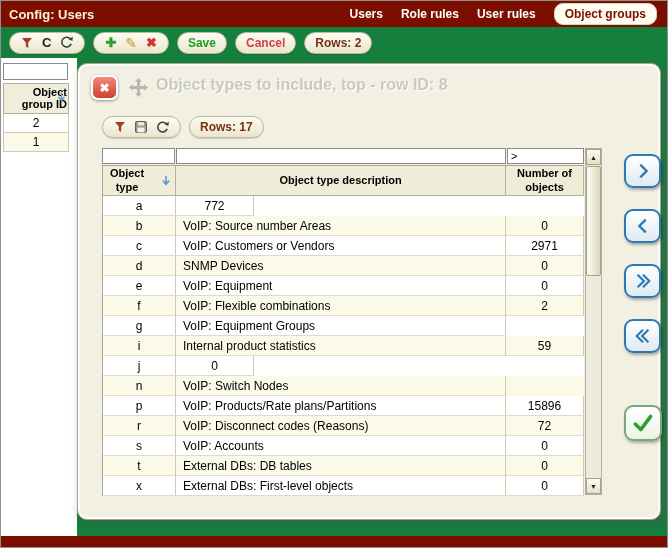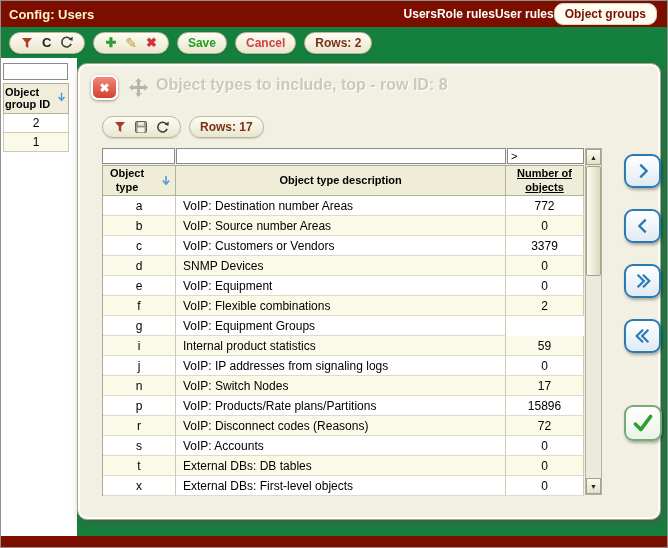--- a/index.html
+++ b/index.html
@@ -4,21 +4,21 @@
 <style>
   * { box-sizing: border-box; margin: 0; padding: 0; }
   html,body { background:#e9e9e9; }
   body { font-family:"Liberation Sans", sans-serif; }
 
   .app { position:relative; width:668px; height:548px; background:#15803d; border:1px solid #8f8f8f; overflow:hidden; }
 
   
   .topbar { position:absolute; top:0; left:0; width:100%; height:26px; background:#7c0e00; display:flex; align-items:center; padding:0 10px 0 8px; }
   .app-title { color:#fff3cf; font-size:13px; font-weight:bold; }
-  .tabs { margin-left:auto; display:flex; align-items:center; }
+  .tabs { margin-left:auto; display:flex; align-items:center; gap:18px; }
   .tab { color:#ffffff; font-size:12px; font-weight:bold; white-space:nowrap; cursor:pointer; }
   .tab.active { background:#fffcf0; color:#7c0e00; padding:3px 10px; border-radius:9px; border:1px solid #d8d4bc; }
 
   
   .toolbar { position:absolute; top:26px; left:0; width:100%; height:31px; display:flex; align-items:center; gap:8px; padding:0 8px; }
   .pill { display:inline-flex; align-items:center; justify-content:center; gap:7px; height:22px; padding:0 10px;
           background:linear-gradient(#fdfcf4,#e9e6cf); border:1px solid #bdb998; border-radius:11px;
           font-family:inherit; font-size:12px; font-weight:bold; cursor:pointer; box-shadow:0 1px 1px rgba(0,0,0,.15); }
   span.pill { cursor:default; }
   .icon-btn { background:none; border:none; padding:0 1px; cursor:pointer; display:inline-flex; align-items:center; font-family:inherit; line-height:1; }
@@ -27,21 +27,21 @@
   .icon-btn.edit { color:#c29422; font-size:14px; }
   .icon-btn.del  { color:#d23333; font-size:13px; font-weight:bold; }
   .pill.save   { color:#1f9e1f; }
   .pill.cancel { color:#d04343; }
   .pill.rows   { color:#7b3016; }
   .ico { display:inline-flex; align-items:center; }
 
   
   .left-panel { position:absolute; left:0; top:57px; width:76px; height:480px; background:#ffffff; padding:3px 0 0 2px; }
   .mini-filter { width:65px; height:17px; border:1px solid #8a8a8a; background:#fff; margin-bottom:3px; font-size:11px; padding:0 2px; font-family:inherit; }
-  .mini-header { position:relative; width:66px; border:1px solid #b3b09a; background:#f0eedb; font-size:11px; font-weight:bold; text-align:left; padding:2px 1px; line-height:1.15; cursor:pointer; }
+  .mini-header { position:relative; width:66px; border:1px solid #b3b09a; background:#f0eedb; font-size:11px; font-weight:bold; text-align:right; padding:2px 1px; line-height:1.15; cursor:pointer; }
   .mini-header .sort-abs { position:absolute; right:1px; top:8px; }
   .mini-row { width:66px; height:19px; border:1px solid #ccc9b4; border-top:none; font-size:12px; display:flex; align-items:center; justify-content:center; background:#fff; cursor:pointer; }
   .mini-row.alt { background:#fbfae8; }
 
   
   .dialog { position:absolute; left:76px; top:62px; width:584px; height:457px; background:#f2f0e2;
             border:1px solid #a8a48c; border-radius:10px;
             box-shadow: inset 0 0 0 2px rgba(255,255,255,.85), 3px 4px 9px rgba(80,80,80,.5); }
   .close-btn { position:absolute; left:13px; top:11px; width:27px; height:25px; border-radius:7px; border:2px solid #ffffff;
                background:linear-gradient(#f2897a,#d2402d); color:#fff; font-size:12px; font-weight:bold;
@@ -53,21 +53,21 @@
   .filter-row { position:absolute; left:24px; top:84px; display:flex; gap:1px; }
   .filter-row input { height:16px; border:1px solid #8a8a8a; font-size:11px; padding:0 3px; background:#fff; font-family:inherit; }
   .f1 { width:73px; } .f2 { width:330px; } .f3 { width:77px; }
 
   .table { position:absolute; left:24px; top:101px; width:482px; border-left:1px solid #aaa793; border-top:1px solid #aaa793; background:#fff; }
   .thead { display:flex; }
   .th { background:#efecd8; border-right:1px solid #b5b29c; border-bottom:1px solid #b5b29c; font-size:11px; font-weight:bold;
         display:flex; align-items:center; justify-content:center; text-align:center; height:30px; line-height:1.2; cursor:pointer; }
   .th.c1 { width:73px; gap:12px;justify-content:center; } .th.c2 { width:330px; } .th.c3 { width:78px; }
   .th.c1 .th-label { width:42px; }
-  .th.c3 .th-label { width:62px;text-decoration:underline; }
+  .th.c3 .th-label { width:62px; }
   .trow { display:flex; height:20px; background:#fff; cursor:pointer; }
   .trow.alt { background:#fbfae8; }
   .td { border-right:1px solid #ccc9b4; border-bottom:1px solid #dedbc6; font-size:12px; display:flex; align-items:center; overflow:hidden; white-space:nowrap; }
   .td.c1 { width:73px; justify-content:center; }
   .td.c2 { width:330px; padding-left:7px; }
   .td.c3 { width:78px; justify-content:center; }
 
   
   .scrollbar { position:absolute; left:507px; top:84px; width:17px; height:347px; background:#eceadc; border:1px solid #b5b29c; }
   .sb-btn { position:absolute; left:0; width:15px; height:16px; background:linear-gradient(#fcfbf2,#e3e0c8); border:1px solid #a5a28c;
@@ -206,32 +206,31 @@
           </span>
         </div>
         <div class="th c2">Object type description</div>
         <div class="th c3">
           <span class="th-label">Number of objects</span>
         </div>
       </div>
       <div class="tbody">
           <div class="trow">
             <div class="td c1">a</div>
-            <div class="td c2">VoIP: Destination number Areas</div>
             <div class="td c3">772</div>
           </div>
           <div class="trow alt">
             <div class="td c1">b</div>
             <div class="td c2">VoIP: Source number Areas</div>
             <div class="td c3">0</div>
           </div>
           <div class="trow">
             <div class="td c1">c</div>
             <div class="td c2">VoIP: Customers or Vendors</div>
-            <div class="td c3">3379</div>
+            <div class="td c3">2971</div>
           </div>
           <div class="trow alt">
             <div class="td c1">d</div>
             <div class="td c2">SNMP Devices</div>
             <div class="td c3">0</div>
           </div>
           <div class="trow">
             <div class="td c1">e</div>
             <div class="td c2">VoIP: Equipment</div>
             <div class="td c3">0</div>
@@ -245,27 +244,25 @@
             <div class="td c1">g</div>
             <div class="td c2">VoIP: Equipment Groups</div>
           </div>
           <div class="trow alt">
             <div class="td c1">i</div>
             <div class="td c2">Internal product statistics</div>
             <div class="td c3">59</div>
           </div>
           <div class="trow">
             <div class="td c1">j</div>
-            <div class="td c2">VoIP: IP addresses from signaling logs</div>
             <div class="td c3">0</div>
           </div>
           <div class="trow alt">
             <div class="td c1">n</div>
             <div class="td c2">VoIP: Switch Nodes</div>
-            <div class="td c3">17</div>
           </div>
           <div class="trow">
             <div class="td c1">p</div>
             <div class="td c2">VoIP: Products/Rate plans/Partitions</div>
             <div class="td c3">15896</div>
           </div>
           <div class="trow alt">
             <div class="td c1">r</div>
             <div class="td c2">VoIP: Disconnect codes (Reasons)</div>
             <div class="td c3">72</div>

